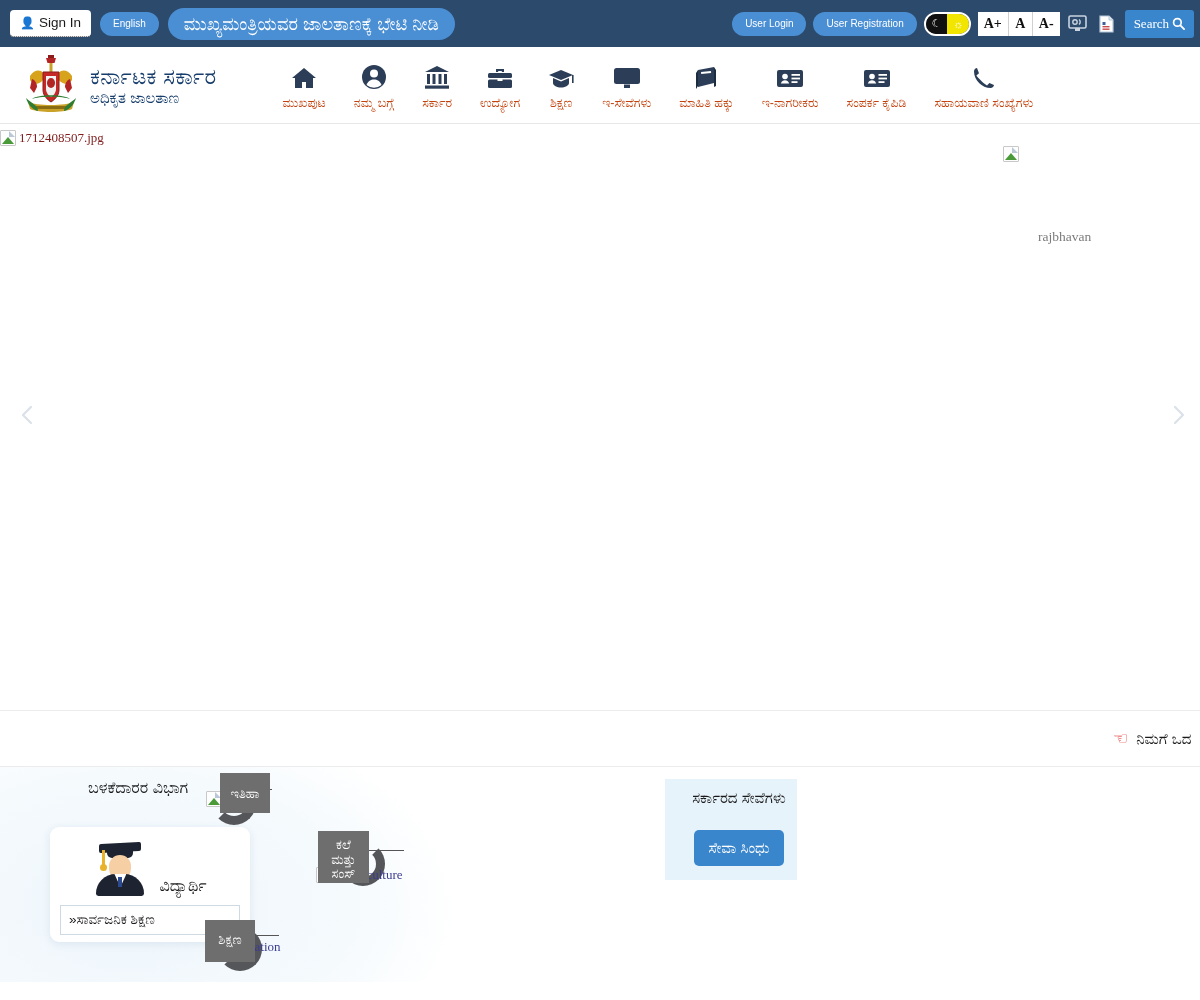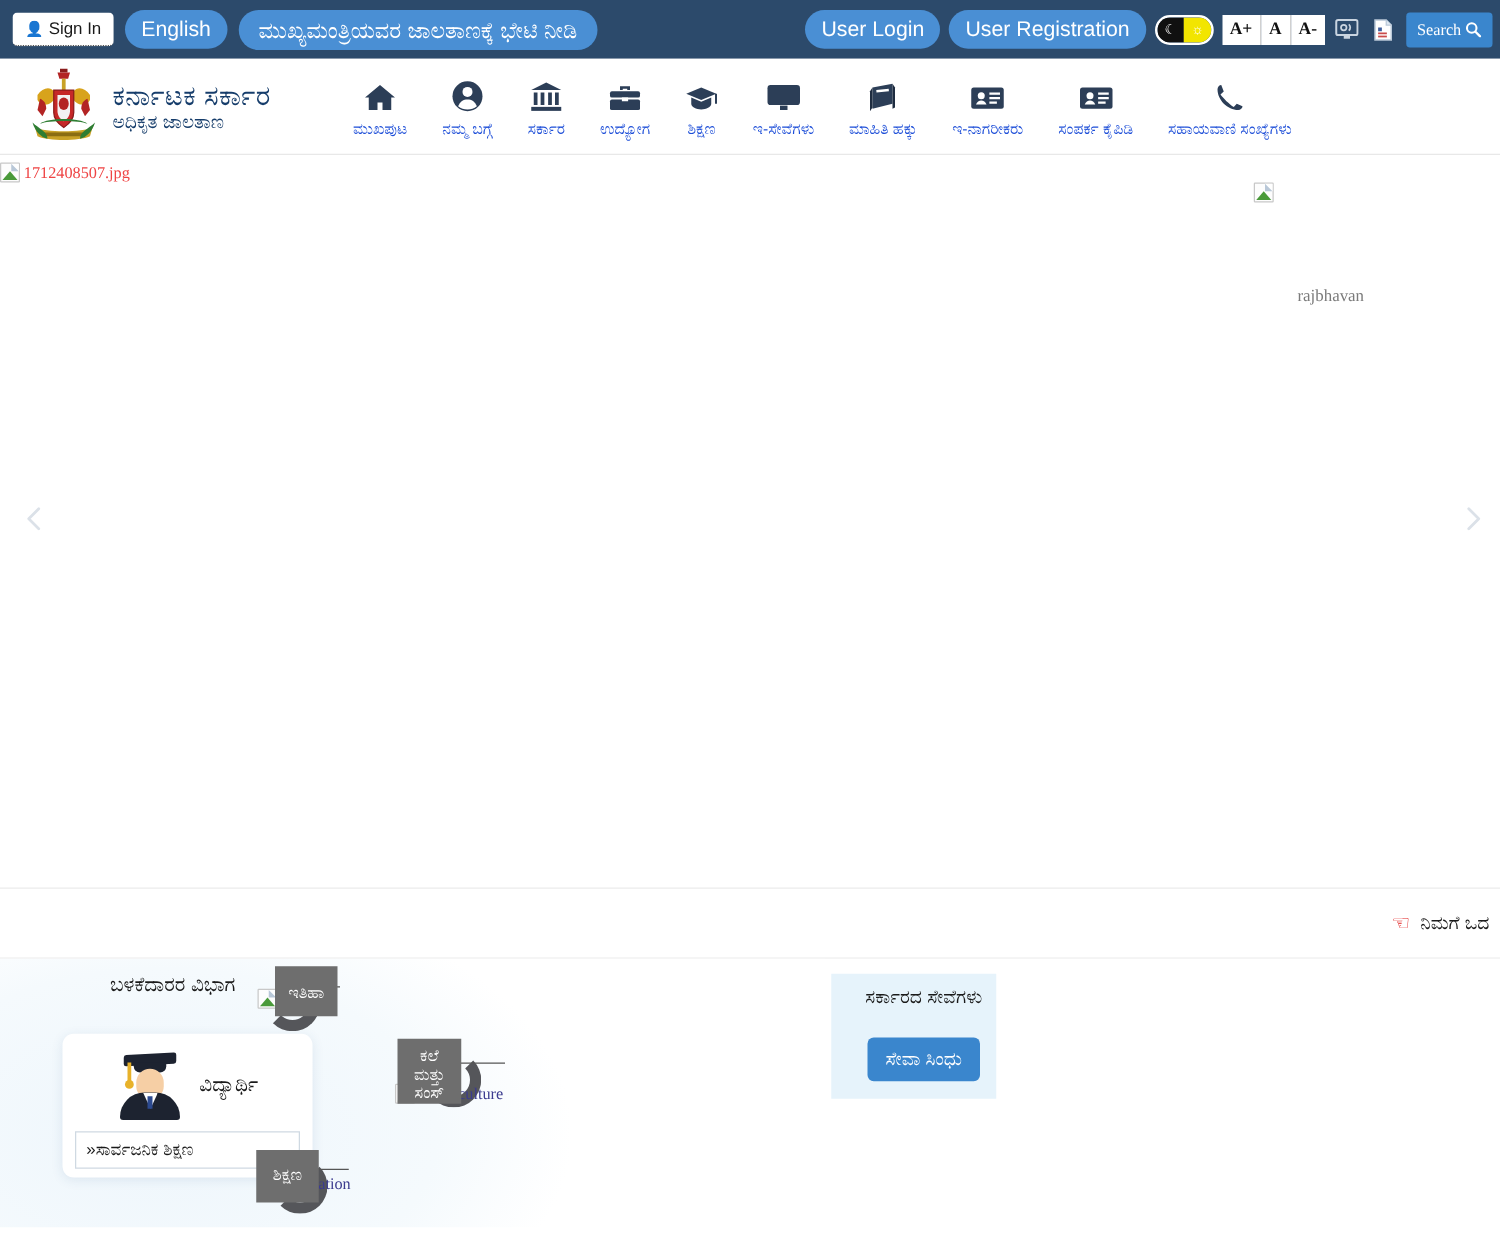--- a/index.html
+++ b/index.html
@@ -20,21 +20,21 @@
     align-items: center;
     padding: 0 6px 0 10px;
   }
   .topbar-left { display: flex; align-items: center; gap: 9px; }
   .topbar-right {
     position: absolute; right: 6px; top: 0; height: 47px;
     display: flex; align-items: center; gap: 7px;
   }
   .pill {
     border-radius: 16px;
-    font-size: 17px;
+    font-size: 10px;
     line-height: 1;
     padding: 7px 13px;
     white-space: nowrap;
     cursor: pointer;
     border: none;
     font-family: "Liberation Sans", sans-serif;
   }
   .pill-white {
     background: #ffffff; color: #1a1a1a;
     display: flex; align-items: center; gap: 4px;
@@ -99,33 +99,33 @@
   .brand-line1 { font-size: 22px; color: #163d6b; letter-spacing: .3px; }
   .brand-line2 { font-size: 15px; color: #163d6b; }
 
   .nav { display: flex; align-items: flex-start; gap: 0; margin-left: 52px; }
   .nav-item {
     display: flex; flex-direction: column; align-items: center;
     padding: 0 14px; cursor: pointer; color: #2c3e57;
     min-width: 54px;
   }
   .nav-icon { height: 30px; display: flex; align-items: flex-end; justify-content: center; margin-bottom: 6px; }
-  .nav-label { font-size: 12.5px; color: #1d4ed8; white-space: nowrap; }
+  .nav-label { font-size: 12.5px; color: #c2410c; white-space: nowrap; }
 
   
   .hero {
     position: relative;
     height: 586px;
     background: #ffffff;
     overflow: hidden;
   }
   .broken-img {
     display: inline-flex; align-items: flex-start; gap: 3px;
     font-family: "Liberation Serif", serif;
-    font-size: 13px; color: #ef4444;
+    font-size: 13px; color: #7f1d1d;
   }
   .broken-glyph {
     width: 16px; height: 16px; flex: 0 0 16px; position: relative;
     border: 1px solid #c8c8c8; background: #fdfdfd; border-radius: 1px;
   }
   .broken-glyph::before {
     content: ""; position: absolute; left: 1px; bottom: 1px;
     width: 0; height: 0;
     border-left: 6px solid transparent; border-right: 6px solid transparent;
     border-bottom: 7px solid #4a9a3a;
@@ -185,21 +185,21 @@
   }
   .user-card {
     position: absolute; left: 50px; top: 60px;
     width: 200px;
     background: #ffffff;
     border-radius: 9px;
     box-shadow: 0 2px 9px rgba(40,80,130,.10);
     padding: 8px 0 0 0;
   }
   .user-card-head {
-    display: flex; align-items: center; justify-content: center; gap: 12px;
+    display: flex; align-items: flex-end; justify-content: center; gap: 12px;
     padding: 6px 8px 10px 8px;
     font-family: Liberation Serif, serif;
   }
   .grad-avatar { width: 54px; height: 54px; position: relative; }
   .grad-cap {
     position: absolute; left: 6px; top: 2px; width: 42px; height: 9px;
     background: #1d2330; border-radius: 2px;
     transform: skewY(-3deg);
   }
   .grad-cap2 {

